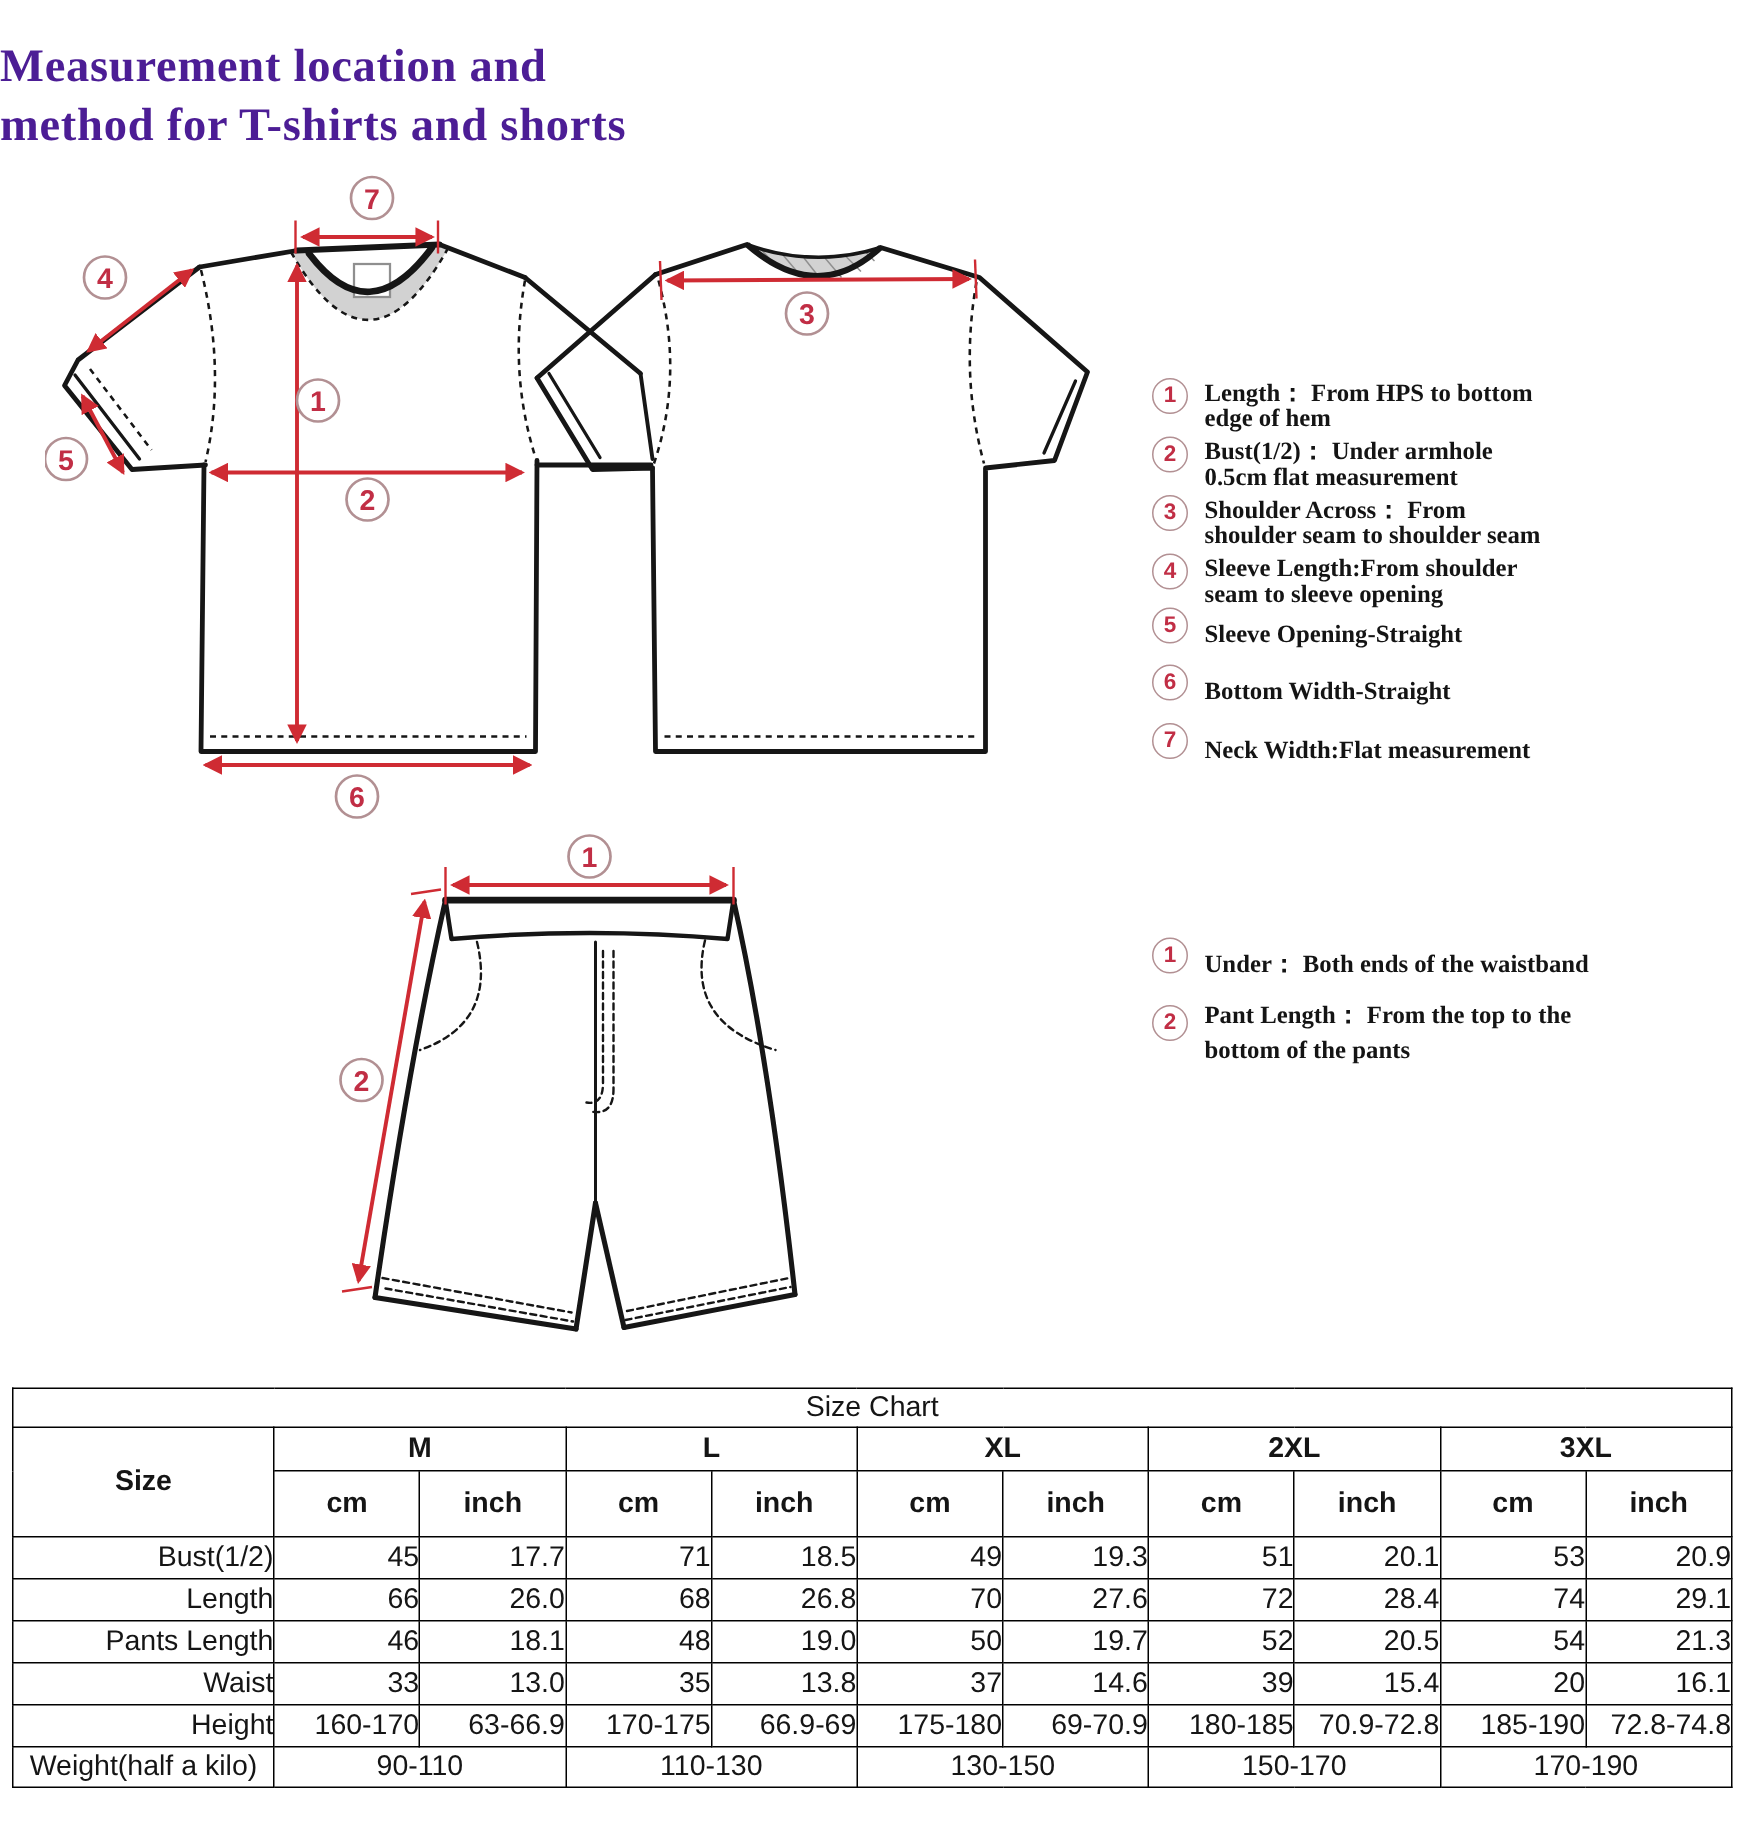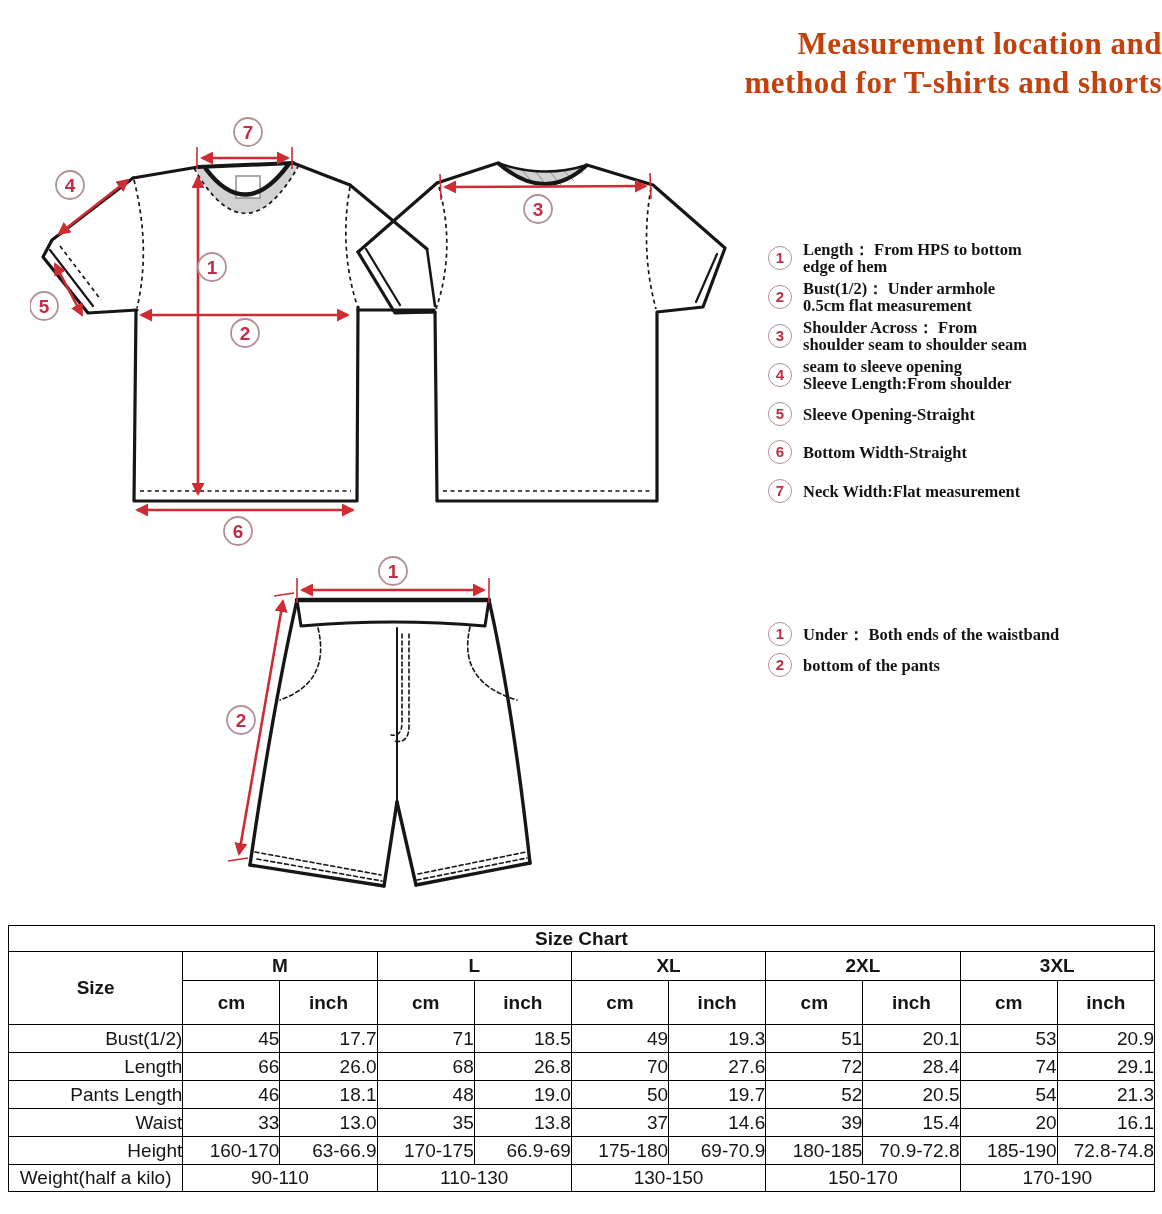--- a/index.html
+++ b/index.html
@@ -4,22 +4,22 @@
 <style>
   * { margin:0; padding:0; box-sizing:border-box; }
   html,body { background:#fff; }
   body {
     position:relative; width:1162px; height:1214px; overflow:hidden;
     font-family:"Liberation Sans", sans-serif; color:#111;
   }
   
   .page-title {
     position:absolute; left:0; top:24px; width:1162px;
-    text-align:right; font-family:"Liberation Serif", serif;
-    font-weight:bold; font-size:31px; line-height:39px; color:#c2410c;
+    text-align:left; font-family:"Liberation Serif", serif;
+    font-weight:bold; font-size:31px; line-height:39px; color:#4c1d95;
     letter-spacing:.5px;
   }
   
   .tees-svg   { position:absolute; left:30px;  top:110px; }
   .shorts-svg { position:absolute; left:213px; top:550px; }
   .callout-circle { fill:#ffffff; stroke:#b29093; stroke-width:1.8; }
   .callout-num {
     font-family:"Liberation Sans", sans-serif; font-weight:bold;
     font-size:19px; fill:#c12e45; text-anchor:middle;
   }
@@ -29,38 +29,38 @@
   .sl { left:768px; top:615px; height:110px; }
   .legend-item { position:absolute; left:0; display:flex; align-items:center; gap:11px; }
   .lc {
     flex:none; width:24px; height:24px; border:1.8px solid #b29093;
     border-radius:50%; background:#fff; color:#c12e45;
     font:bold 15px/20px "Liberation Sans", sans-serif;
     display:inline-flex; align-items:center; justify-content:center;
   }
   .lt {
     font-family:"Liberation Serif", serif; font-weight:bold;
-    font-size:16.5px; line-height:17px; color:#141414; width:340px;
+    font-size:16.5px; line-height:17px; color:#141414; width:340px;margin-top:12px;
   }
   .lt span { display:block; }
   .t1{top:3px} .t2{top:42px} .t3{top:81px} .t4{top:120px}
   .t5{top:164px} .t6{top:202px} .t7{top:241px}
   .s1{top:7px} .s2{top:38px}
   .s2 .lt { line-height:23px; }
   
   table.size-chart {
     position:absolute; left:8px; top:925px; width:1147px;
     border-collapse:collapse; table-layout:fixed;
     font-family:"Liberation Sans", sans-serif;
   }
   table.size-chart td {
     border:1.5px solid #000; text-align:center; vertical-align:middle;
     padding:0; font-size:19px; color:#151515; background:#fff;
   }
-  td.title-cell { font-size:22px; font-weight:bold; height:26px; border-width:2px; }
+  td.title-cell { font-size:22px; font-weight:normal; height:26px; border-width:2px; }
   td.blue { background:#8bbde8; font-weight:bold; }
   td.corner { font-size:20px; }
   td.sz   { font-size:20px; height:29px; }
   td.unit { font-size:19px; height:44px; }
   tr.data td { height:28px;text-align:right; }
   td.rowlabel { font-size:19px; }
   td.rowlabel-sm { font-size:17px; }
   tr.weight td { height:27px; }
 </style>
 </head>
@@ -232,22 +232,22 @@
   <div class="legend-item t3">
     <span class="lc">3</span>
     <span class="lt">
         <span>Shoulder Across： From</span>
         <span>shoulder seam to shoulder seam</span>
       </span>
   </div>
   <div class="legend-item t4">
     <span class="lc">4</span>
     <span class="lt">
+        <span>Sleeve Length:From shoulder</span>
         <span>seam to sleeve opening</span>
-        <span>Sleeve Length:From shoulder</span>
       </span>
   </div>
   <div class="legend-item t5">
     <span class="lc">5</span>
     <span class="lt">
         <span>Sleeve Opening-Straight</span>
         <span></span>
       </span>
   </div>
   <div class="legend-item t6">
@@ -270,20 +270,21 @@
   <div class="legend-item s1">
     <span class="lc">1</span>
     <span class="lt">
         <span>Under： Both ends of the waistband</span>
         <span></span>
       </span>
   </div>
   <div class="legend-item s2">
     <span class="lc">2</span>
     <span class="lt">
+        <span>Pant Length： From the top to the</span>
         <span>bottom of the pants</span>
       </span>
   </div>
 </div>
 
 <table class="size-chart">
   <colgroup>
     <col style="width:174px">
     <col span="10" style="width:97px">
   </colgroup>

